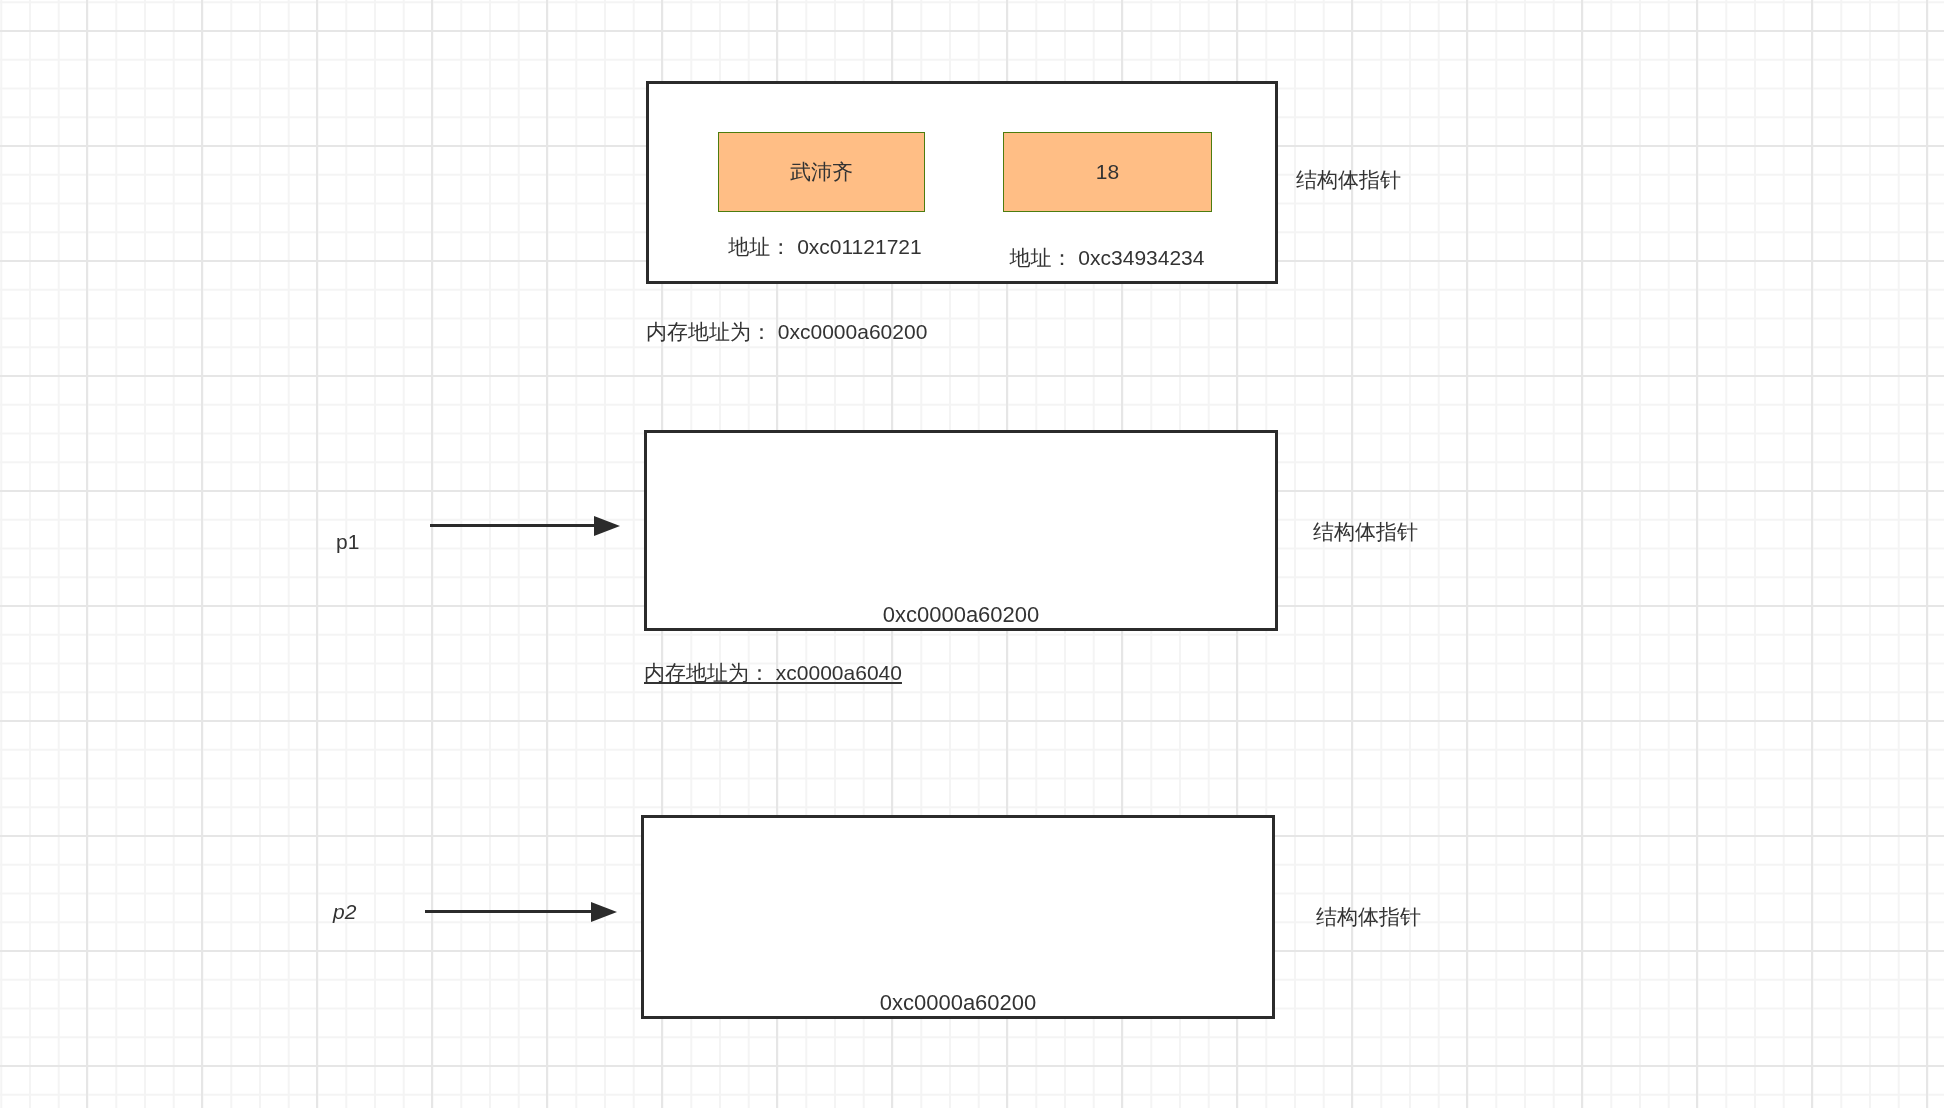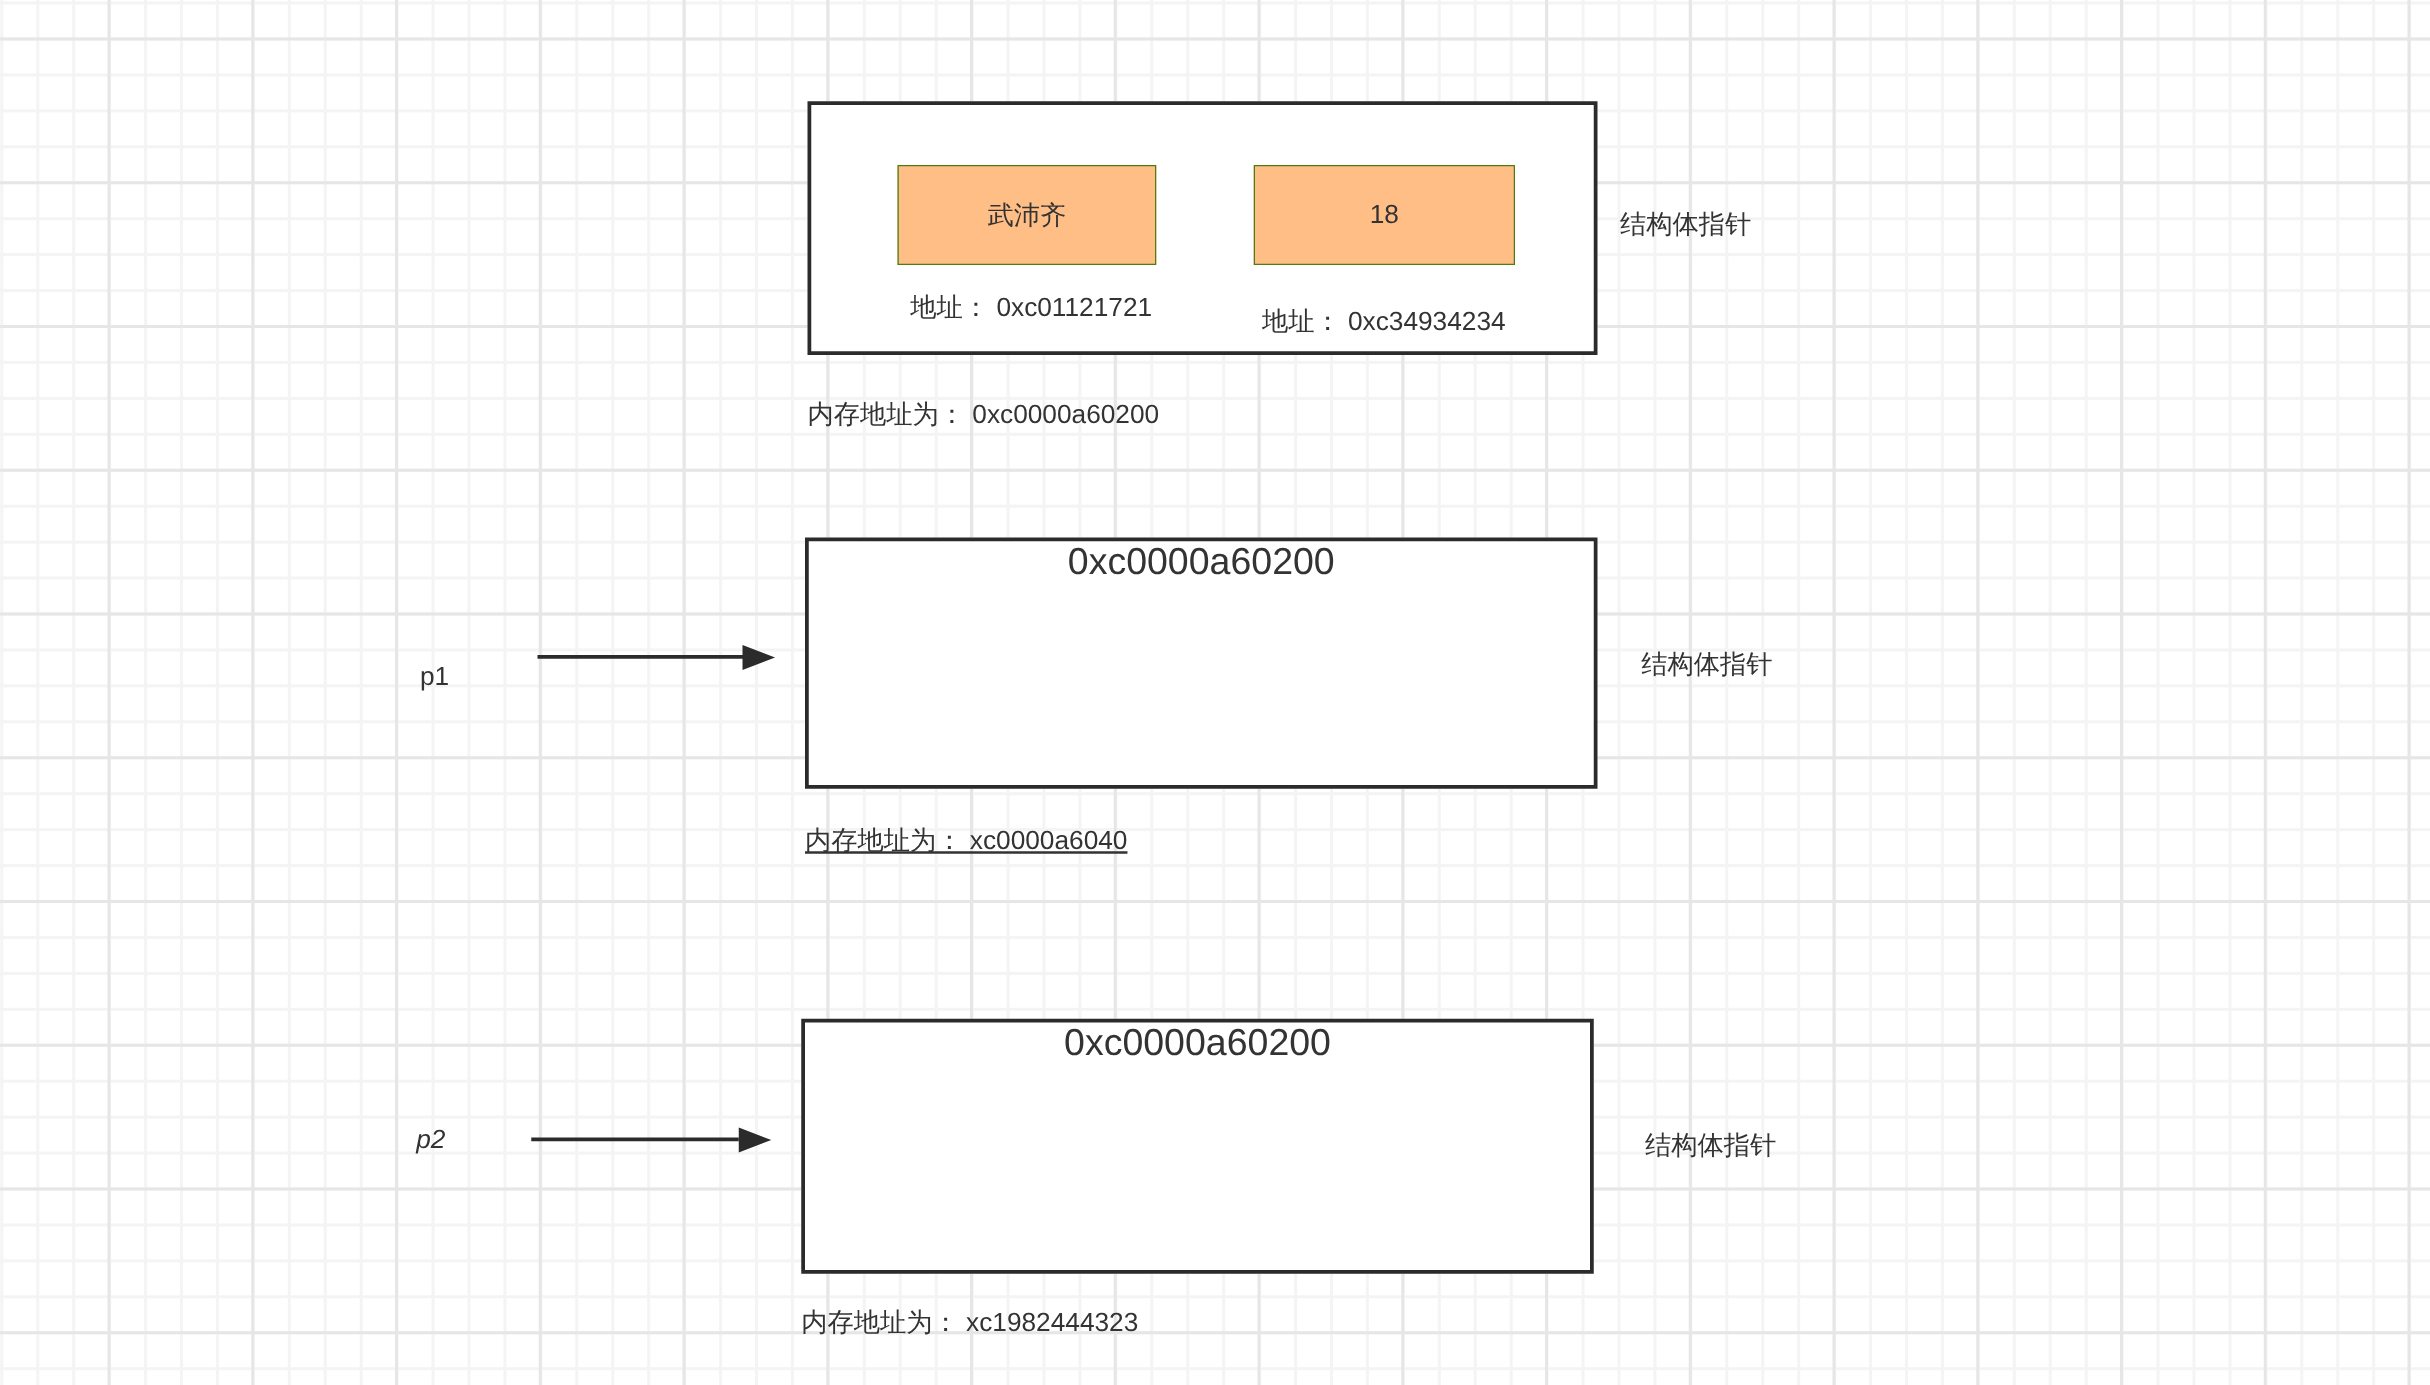--- a/index.html
+++ b/index.html
@@ -32,23 +32,23 @@
   }
   .center { text-align: left; }
   .node {
     position: absolute;
     background: #ffffff;
     border: 3px solid #2b2b2b;
     box-sizing: border-box;
   }
   .value-box {
     display: flex;
-    align-items: flex-start;
+    align-items: flex-end;
     justify-content: center;
-    font-size: 30px;
+    font-size: 22px;
   }
   .cell {
     position: absolute;
     background: #ffbe85;
     border: 1px solid #4d7c0f;
     box-sizing: border-box;
     display: flex;
     align-items: center;
     justify-content: center;
     font-size: 21px;
@@ -105,15 +105,14 @@
 
   <div class="txt center" style="left:333px; top:898px; width:60px;font-style:italic;">p2</div>
   <div>
     <div class="arrow-line" style="left:425px; top:910px; width:166px;"></div>
     <div class="arrow-head" style="left:591px; top:902px;"></div>
   </div>
   <div class="node value-box" style="left:641px; top:815px; width:634px; height:204px;">
     <span>0xc0000a60200</span>
   </div>
   <div class="txt" style="left:1316px; top:903px;">结构体指针</div>
-  <div class="txt center" style="left:641px; top:1045px; width:634px;">内存地址为： xc1982444323</div>
 
 </div>
 
 </body></html>

